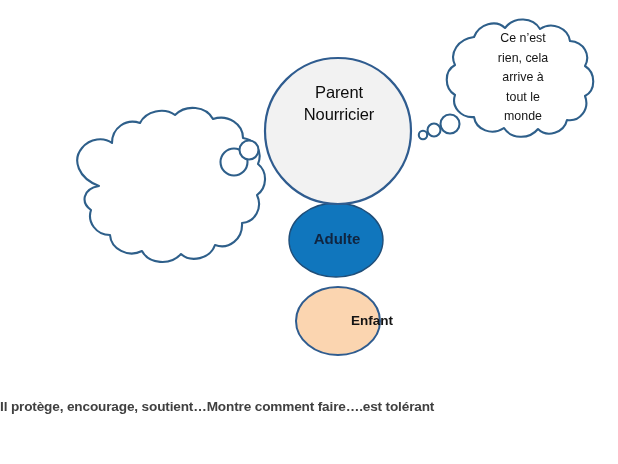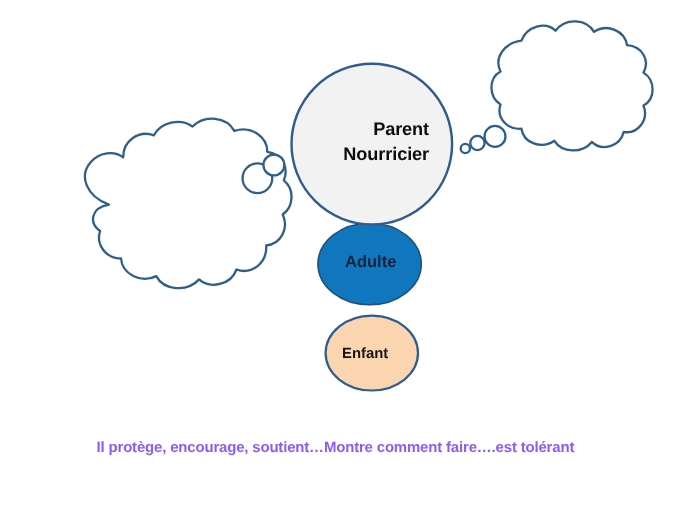--- a/index.html
+++ b/index.html
@@ -28,45 +28,45 @@
   
   .txt {
     position: absolute;
     text-align: center;
     color: #0d0d0d;
     white-space: pre-line;
     pointer-events: none;
   }
   #parent-label {
     left: 288px;
-    top: 108px;
+    top: 82px;
     width: 102px;
     font-size: 16.5px;
-    font-weight: bold;
+    font-weight: normal;
     line-height: 1.32;
     letter-spacing: -0.1px;
-    text-align: right;
   }
   #adulte-label {
     left: 296px;
     top: 230px;
     width: 82px;
     font-size: 15px;
     font-weight: bold;
     color: #10243f;
     line-height: 1.2;
   }
   #enfant-label {
     left: 296px;
     top: 313px;
     width: 72px;
     font-size: 13.5px;
     font-weight: bold;
     color: #141414;
     line-height: 1.2;
+    padding-left: 40px;
   }
   #left-cloud-text {
     left: 62px;
     top: 164px;
     width: 150px;
     font-size: 12.4px;
     line-height: 1.52;
     color: #151515;
   }
   #right-cloud-text {
@@ -75,24 +75,24 @@
     width: 98px;
     font-size: 12.4px;
     line-height: 1.58;
     color: #151515;
   }
   #caption {
     position: absolute;
     left: 0;
     top: 399px;
     width: 522px;
-    text-align: right;
+    text-align: left;
     font-size: 13.6px;
     font-weight: bold;
-    color: #8b5cf6;
+    color: #404040;
     letter-spacing: -0.15px;
     white-space: nowrap;
   }
 </style>
 </head>
 <body>
 
 <div id="stage">
 
   <svg id="diagram-svg" viewBox="0 0 618 464">
@@ -138,20 +138,25 @@
     </g>
 
     <ellipse cx="338" cy="321" rx="42" ry="34" fill="#fbd5b0" stroke="#2f5c8f" stroke-width="2"></ellipse>
 
     <ellipse cx="336" cy="240" rx="47" ry="37" fill="#1076bd" stroke="#1f4e79" stroke-width="1.4"></ellipse>
 
     <circle cx="338" cy="131" r="73" fill="#f2f2f2" stroke="#2f5c8f" stroke-width="2.2"></circle>
   </svg>
 
 
+  <div class="txt" id="right-cloud-text">Ce n’est
+rien, cela
+arrive à
+tout le
+monde</div>
 
   <div class="txt" id="parent-label">Parent
 Nourricier</div>
 
   <div class="txt" id="adulte-label">Adulte</div>
 
   <div class="txt" id="enfant-label">Enfant</div>
 
   <div id="caption">Il protège, encourage, soutient…Montre comment faire….est tolérant</div>
 

